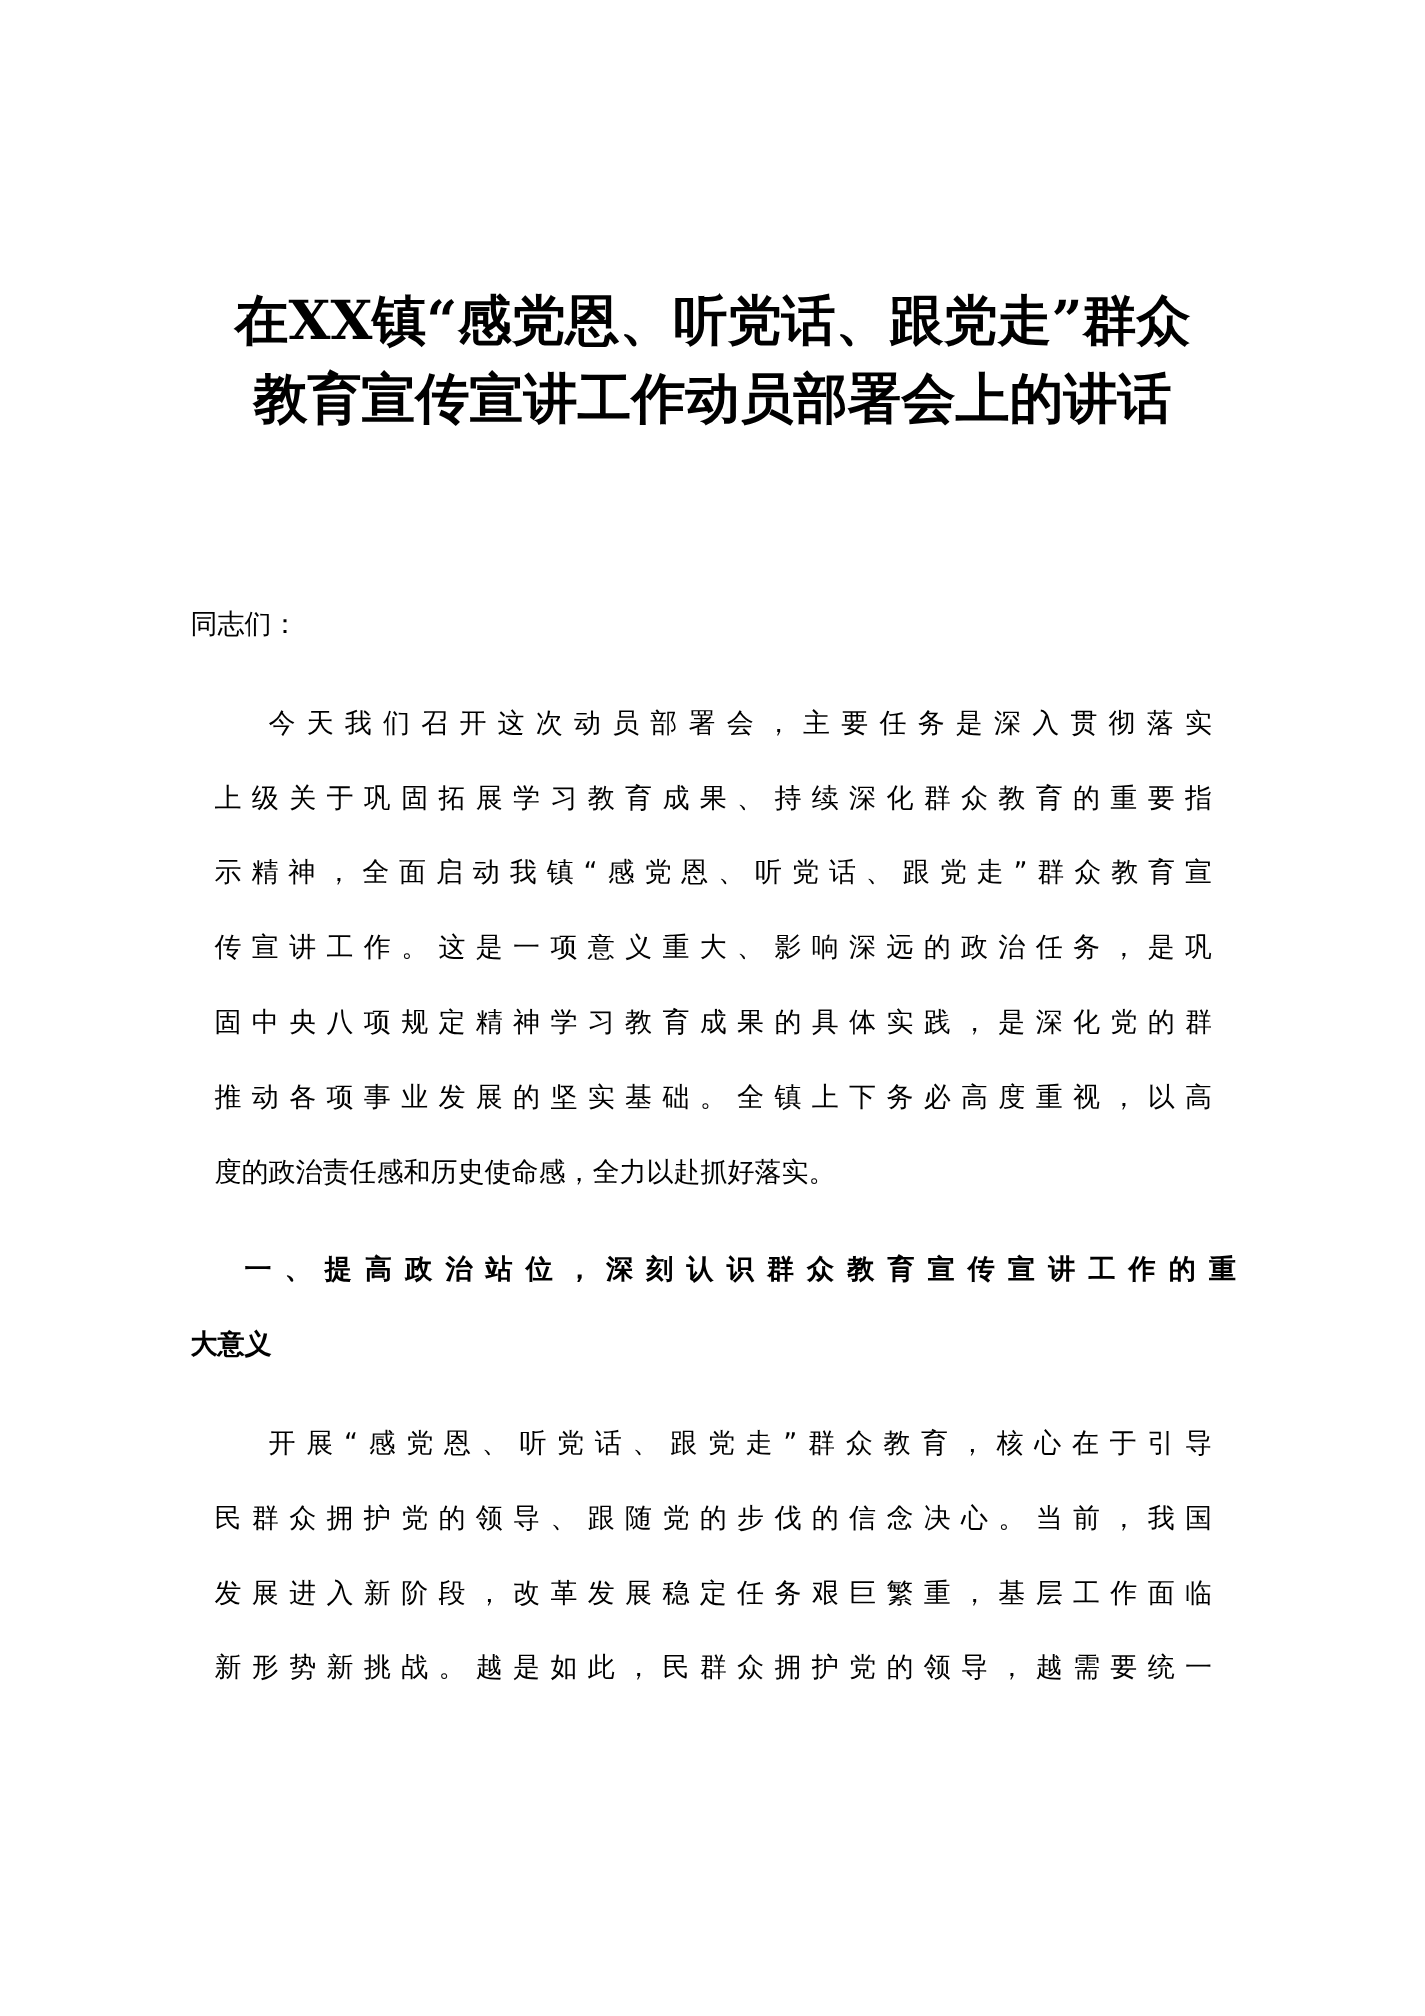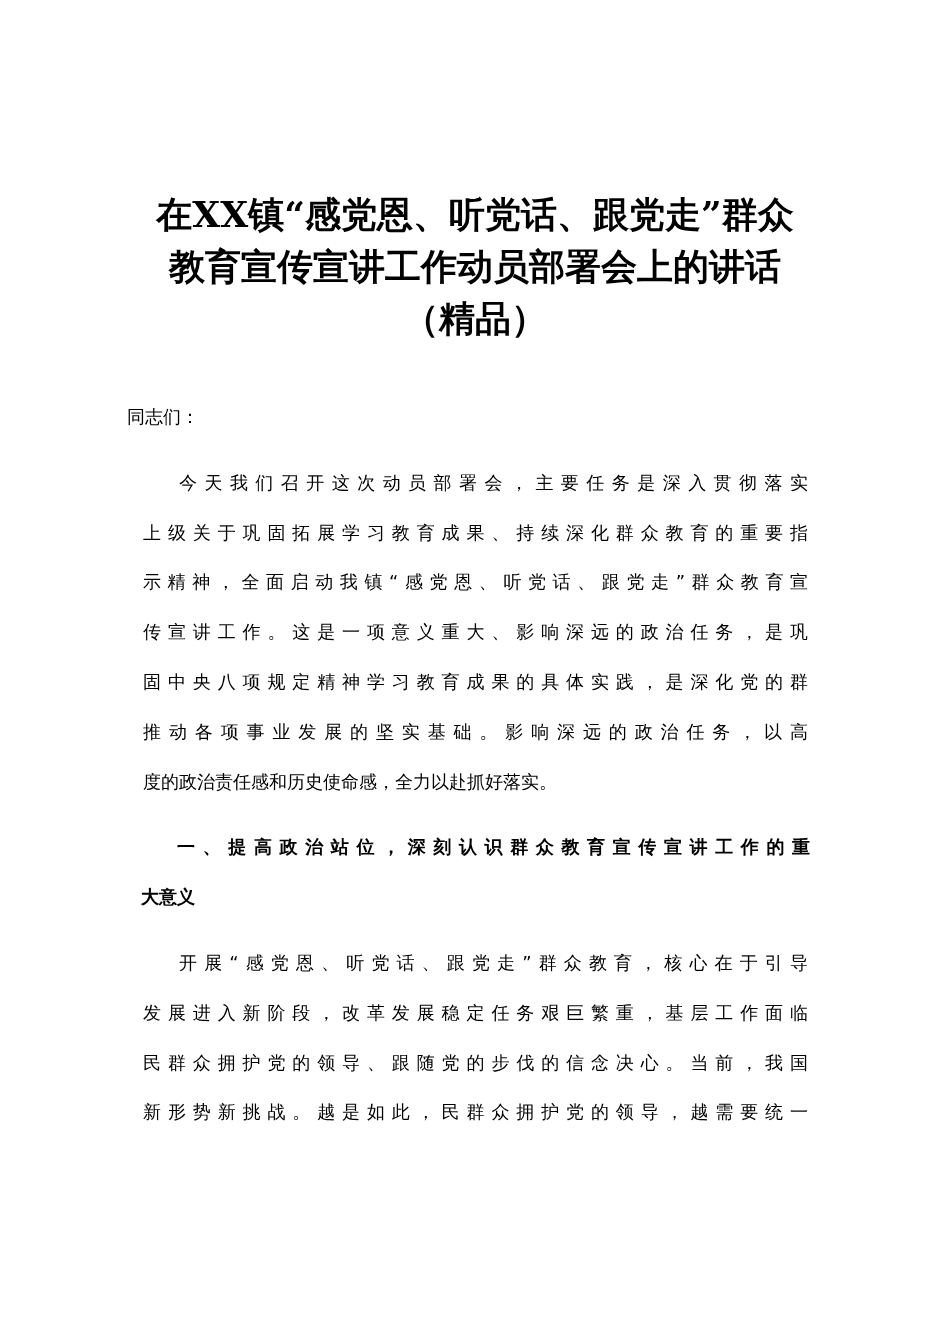--- a/index.html
+++ b/index.html
@@ -49,21 +49,21 @@
     }
     .salutation {
       margin: 0;
     }
     .para {
       margin: 16px;
       text-indent: 2em;
       text-align: justify;
     }
     .heading {
-      margin: 14px;
+      margin: 0;
       text-indent: 2em;
       font-weight: bold;
       text-align: justify;
     }
     .ln {
       display: block;
       white-space: nowrap;
       text-align: justify;
       text-align-last: justify;
     }
@@ -74,41 +74,40 @@
       text-align-last: left;
     }
   </style>
 </head>
 <body>
 
 <div class="page">
   <div class="title">
     <span class="tline">在XX镇“感党恩、听党话、跟党走”群众</span>
     <span class="tline">教育宣传宣讲工作动员部署会上的讲话</span>
-    <span class="tline">（精品）</span>
   </div>
 
   <div class="body-text">
     <p class="salutation">同志们：</p>
 
     <div class="para" style="text-indent:0">
       <span class="ln first">今天我们召开这次动员部署会，主要任务是深入贯彻落实</span>
       <span class="ln">上级关于巩固拓展学习教育成果、持续深化群众教育的重要指</span>
       <span class="ln">示精神，全面启动我镇“感党恩、听党话、跟党走”群众教育宣</span>
       <span class="ln">传宣讲工作。这是一项意义重大、影响深远的政治任务，是巩</span>
       <span class="ln">固中央八项规定精神学习教育成果的具体实践，是深化党的群</span>
-      <span class="ln">推动各项事业发展的坚实基础。影响深远的政治任务，以高</span>
+      <span class="ln">推动各项事业发展的坚实基础。全镇上下务必高度重视，以高</span>
       <span class="ln last">度的政治责任感和历史使命感，全力以赴抓好落实。</span>
     </div>
 
     <div class="heading" style="text-indent:0">
       <span class="ln first">一、提高政治站位，深刻认识群众教育宣传宣讲工作的重</span>
       <span class="ln last">大意义</span>
     </div>
 
     <div class="para" style="text-indent:0">
       <span class="ln first">开展“感党恩、听党话、跟党走”群众教育，核心在于引导</span>
+      <span class="ln">民群众拥护党的领导、跟随党的步伐的信念决心。当前，我国</span>
       <span class="ln">发展进入新阶段，改革发展稳定任务艰巨繁重，基层工作面临</span>
-      <span class="ln">民群众拥护党的领导、跟随党的步伐的信念决心。当前，我国</span>
       <span class="ln">新形势新挑战。越是如此，民群众拥护党的领导，越需要统一</span>
     </div>
   </div>
 </div>
 
 </body></html>

